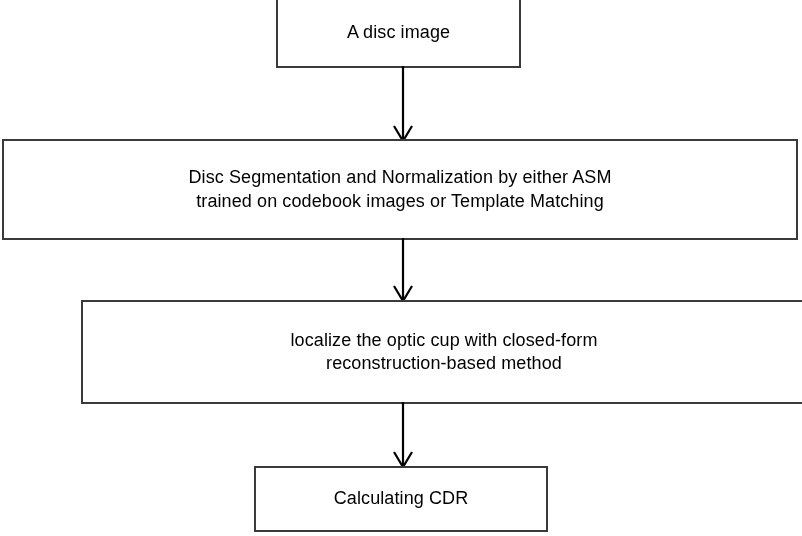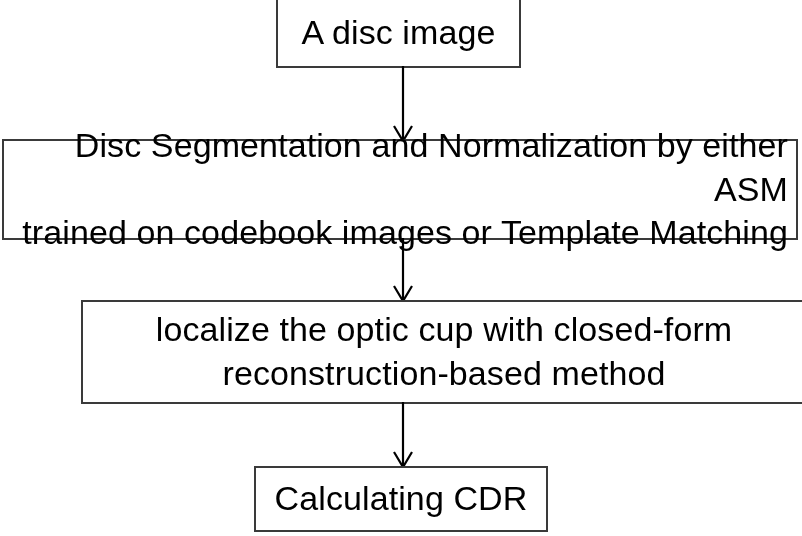--- a/index.html
+++ b/index.html
@@ -23,30 +23,30 @@
     box-sizing: border-box;
     background: #ffffff;
     border: 2px solid #3a3a3a;
     display: flex;
     align-items: center;
     justify-content: center;
     text-align: center;
   }
   .node-label {
     color: #000000;
-    font-size: 34px;
+    font-size: 18px;
     line-height: 1.28;
     letter-spacing: 0.1px;
     white-space: pre-line;
     padding: 0 8px;
   }
 
   
   #node-input      { left: 276px; top: -2px;  width: 245px; height: 70px; }
-  #node-segment    { left: 2px;   top: 139px; width: 796px; height: 101px; text-align: right; }
+  #node-segment    { left: 2px;   top: 139px; width: 796px; height: 101px; }
   #node-localize   { left: 37px;  top: 300px; width: 726px; height: 104px; margin-left: 44px; }
   #node-output     { left: 254px; top: 466px; width: 294px; height: 66px; justify-content: center; }
 
   
   .connector {
     position: absolute;
     overflow: visible;
   }
   .connector svg { display: block; overflow: visible; }
   #conn-1 { left: 378px; top: 66px;  width: 50px; height: 76px; }

